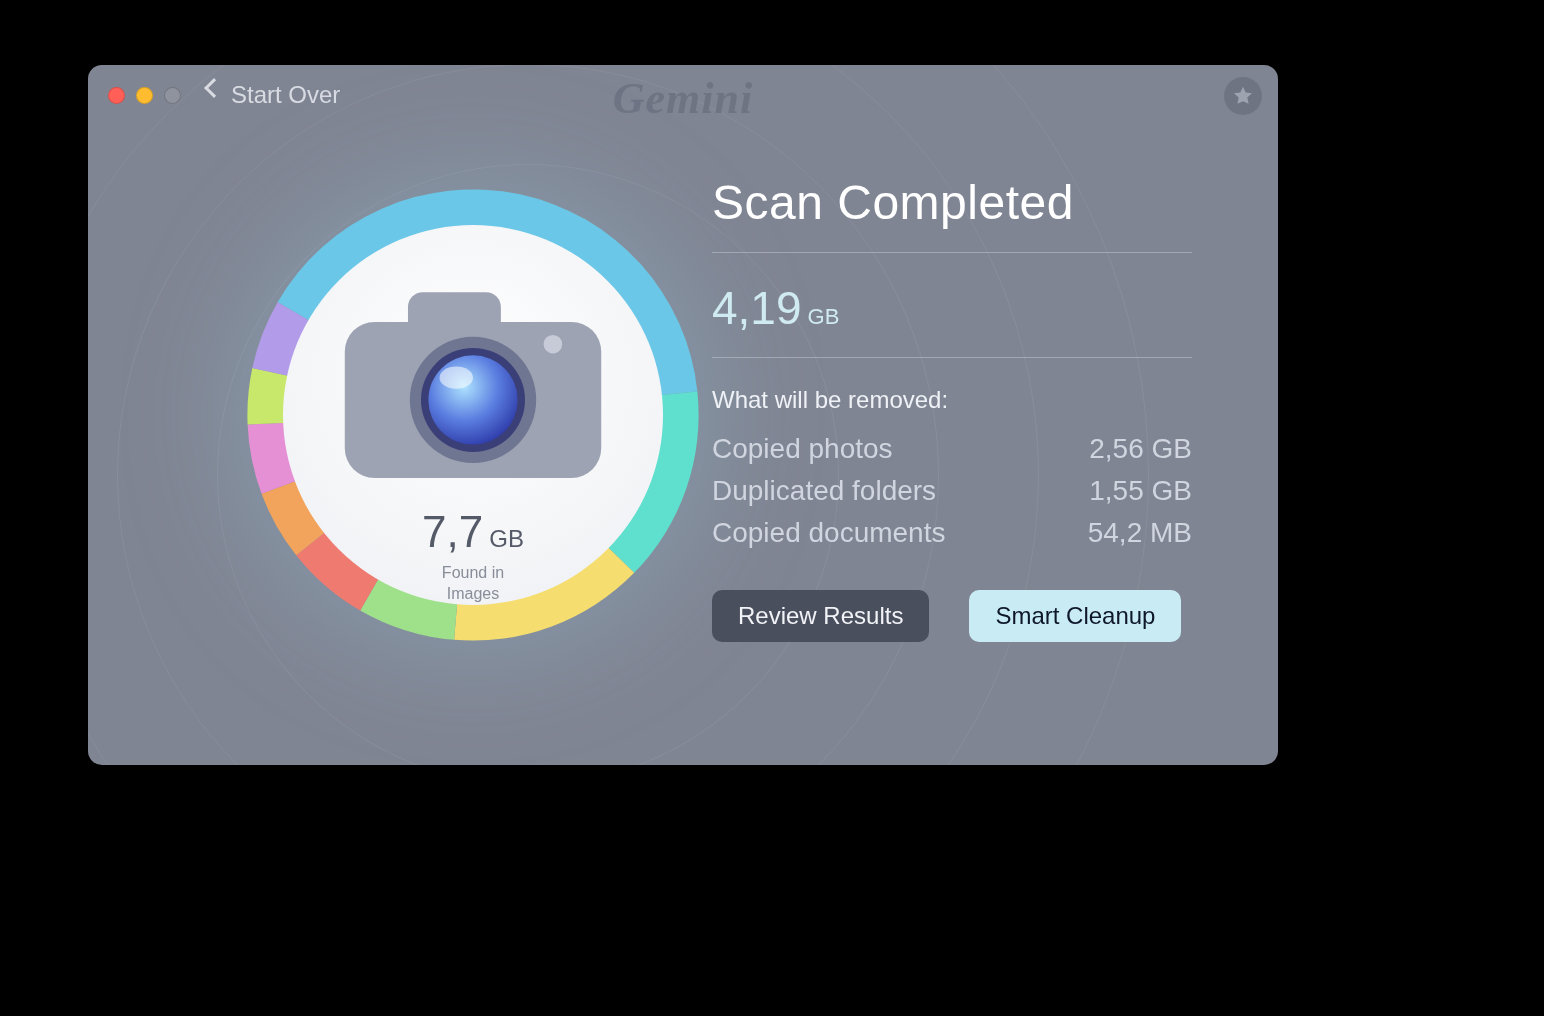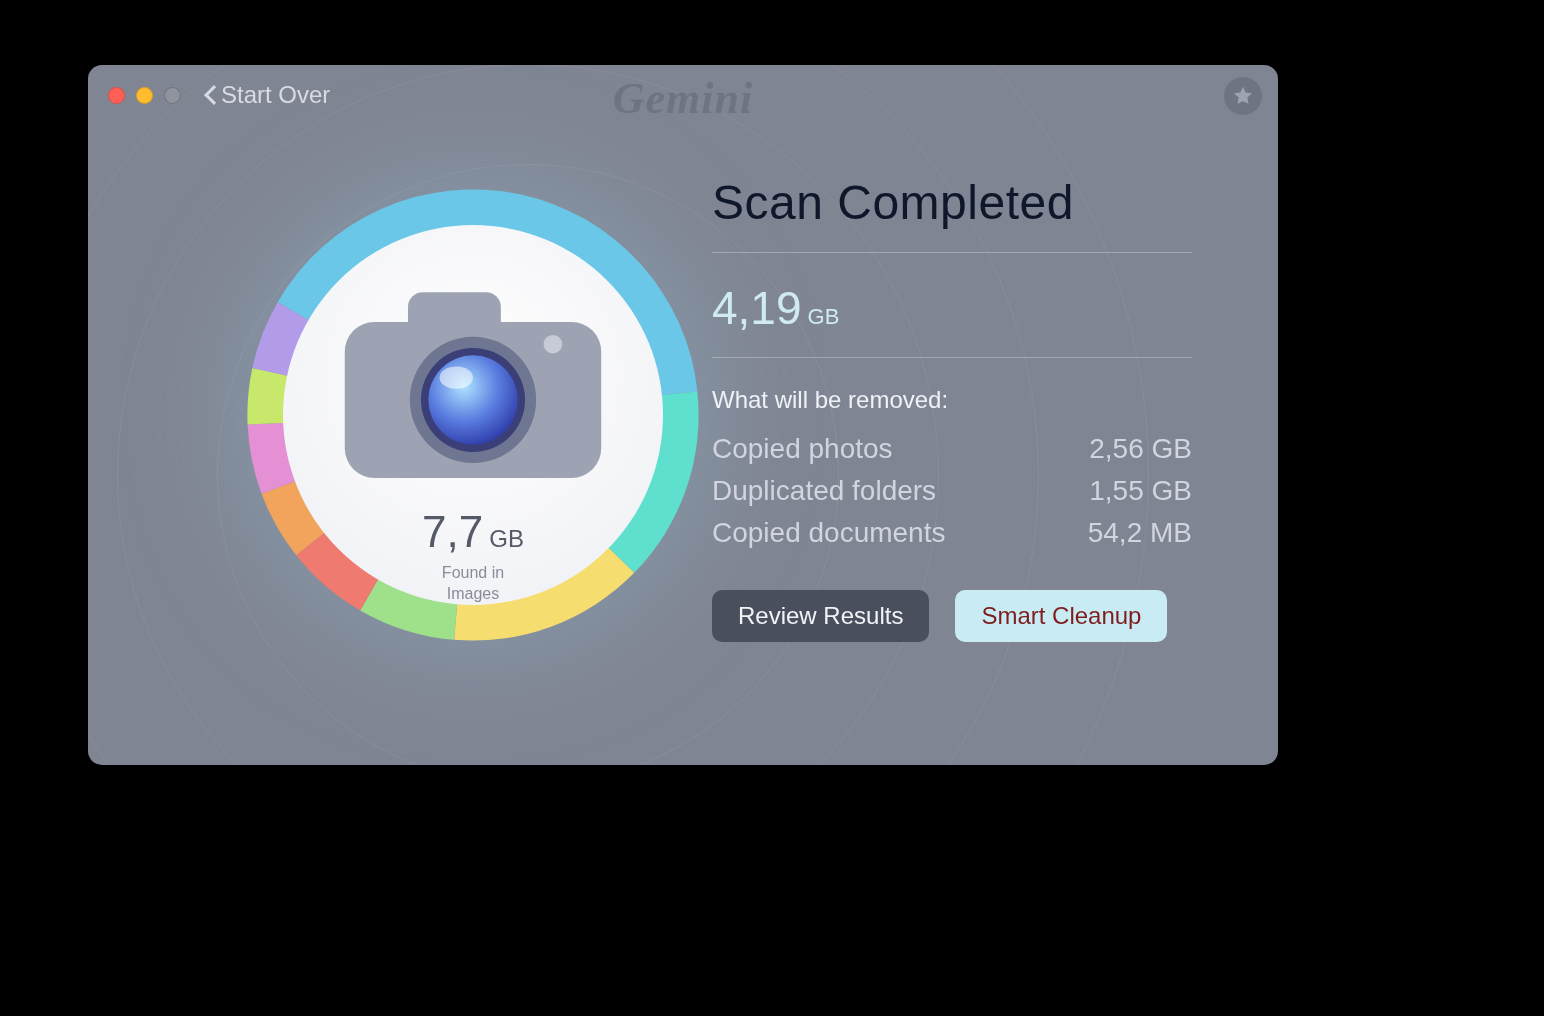--- a/index.html
+++ b/index.html
@@ -36,23 +36,23 @@
   .titlebar {
     position: absolute; top: 0; left: 0; right: 0; height: 60px;
     display: flex; align-items: center;
   }
   .traffic { display: flex; gap: 11px; margin-left: 20px; }
   .traffic .dot { width: 17px; height: 17px; border-radius: 50%; }
   .dot.red    { background: #ff5f57; box-shadow: inset 0 0 0 1px rgba(0,0,0,.15); }
   .dot.yellow { background: #febc2e; box-shadow: inset 0 0 0 1px rgba(0,0,0,.15); }
   .dot.gray   { background: #8f939e; box-shadow: inset 0 0 0 1px rgba(0,0,0,.2); }
   .back {
-    display: flex; align-items: center; margin-left: 26px;
+    display: flex; align-items: flex-start; margin-left: 26px;
     color: #d8dbe2; font-size: 24px; font-weight: 400;
-    cursor: pointer; 
+    cursor: pointer; gap: 10px;
   }
   .back .chev {
     width: 14px; height: 14px; border-left: 3px solid #d8dbe2; border-bottom: 3px solid #d8dbe2;
     transform: rotate(45deg);
   }
   .brand {
     position: absolute; left: 50%; top: 8px; transform: translateX(-50%);
     font-family: "Brush Script MT", "Segoe Script", cursive;
     font-size: 44px; font-style: italic; color: #6f7483; font-weight: 700;
     letter-spacing: 1px;
@@ -82,36 +82,36 @@
   .camera { margin-top: 4px; }
   .found-val { margin-top: 22px; color: #555a68; font-size: 44px; font-weight: 300; }
   .found-val .unit { font-size: 24px; margin-left: 6px; }
   .found-label { color: #888d99; font-size: 16px; margin-top: 6px; text-align: center; line-height: 1.3; }
 
   
   .panel {
     position: absolute; left: 624px; top: 110px; right: 86px; bottom: 60px;
     color: #eef1f5;
   }
-  .h1 { font-size: 48px; font-weight: 300; color: #0f172a; letter-spacing: .5px; }
+  .h1 { font-size: 48px; font-weight: 300; color: #ffffff; letter-spacing: .5px; }
   .hr { height: 1px; background: rgba(255,255,255,.28); margin: 22px 0 28px; }
   .sel-row { display: flex; align-items: baseline; justify-content: space-between; }
   .sel-val { color: #cfeaf0; font-size: 46px; font-weight: 300; }
   .sel-val .unit { font-size: 22px; margin-left: 6px; }
   .sel-label { color: #d7dde6; font-size: 24px; }
   .subhead { margin-top: 10px; color: #eef1f5; font-size: 24px; font-weight: 500; }
   .list { margin-top: 14px; }
   .row { display: flex; justify-content: space-between; color: #d0d5df; font-size: 28px; padding: 5px 0; }
-  .actions { display: flex; gap: 26px; margin-top: 36px; }
+  .actions { display: flex; gap: 40px; margin-top: 36px; }
   .btn {
     flex: 0 0 auto; padding: 12px 26px; border-radius: 10px;
     font-size: 24px; font-weight: 500; cursor: pointer; border: none;
   }
   .btn.secondary { background: #4a4f5d; color: #f1f3f7; }
-  .btn.primary   { background: #c8ebf4; color: #7f1d1d; text-align: center; }
+  .btn.primary   { background: #c8ebf4; color: #0f172a; text-align: center; }
 </style>
 </head>
 <body>
 
 <div class="window">
   <div class="rings"></div>
   <div class="rings-2"></div>
 
   <div class="titlebar">
     <div class="traffic">

